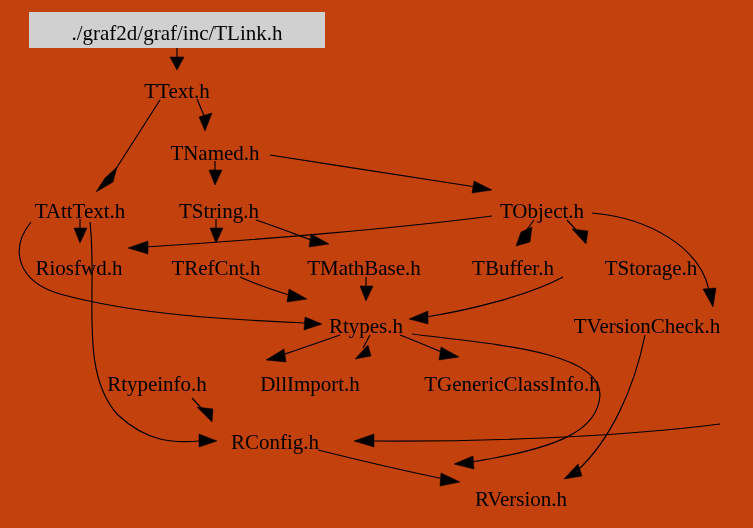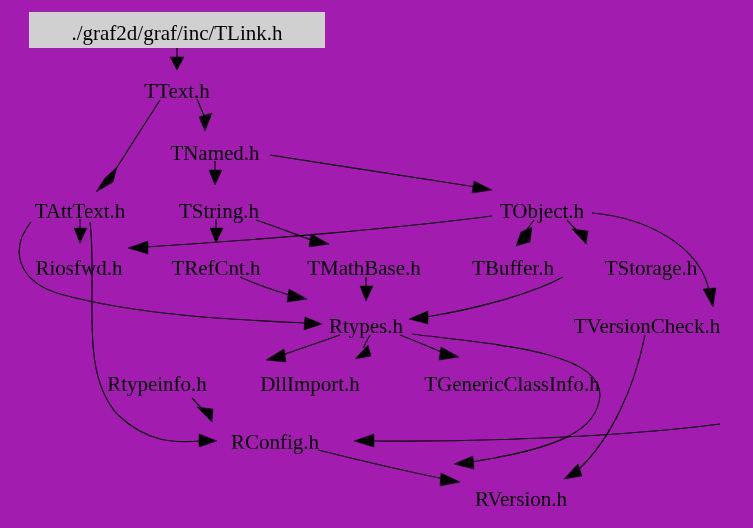--- a/index.html
+++ b/index.html
@@ -4,21 +4,21 @@
 <style>
   html, body {
     margin: 0;
     padding: 0;
     background: #ffffff;
   }
   #canvas-wrap {
     position: relative;
     width: 753px;
     height: 528px;
-    background: #a21caf;
+    background: #c2410c;
     overflow: hidden;
     font-family: "Liberation Serif", "DejaVu Serif", serif;
   }
   svg.graph {
     position: absolute;
     top: 0;
     left: 0;
     width: 753px;
     height: 528px;
   }

